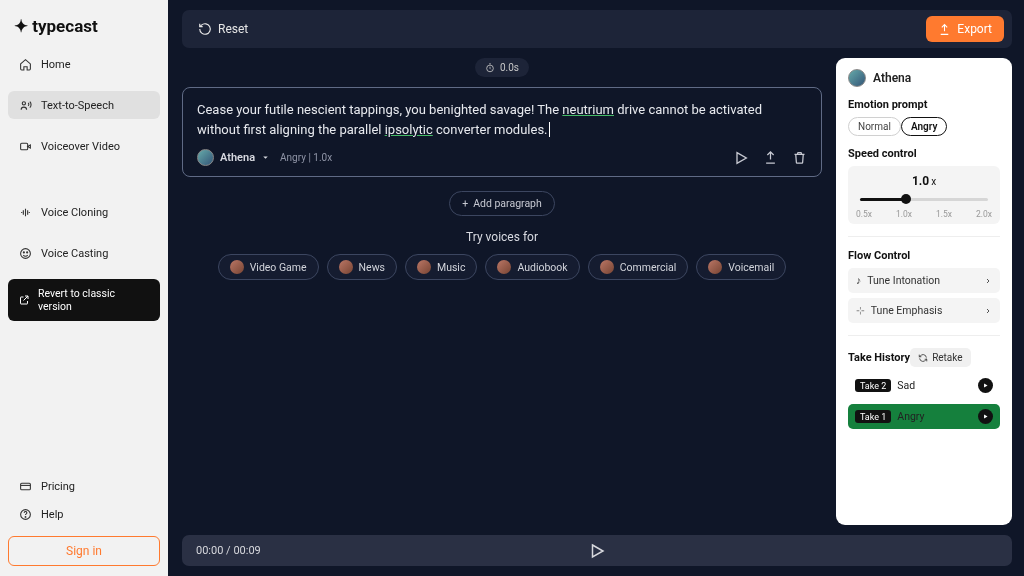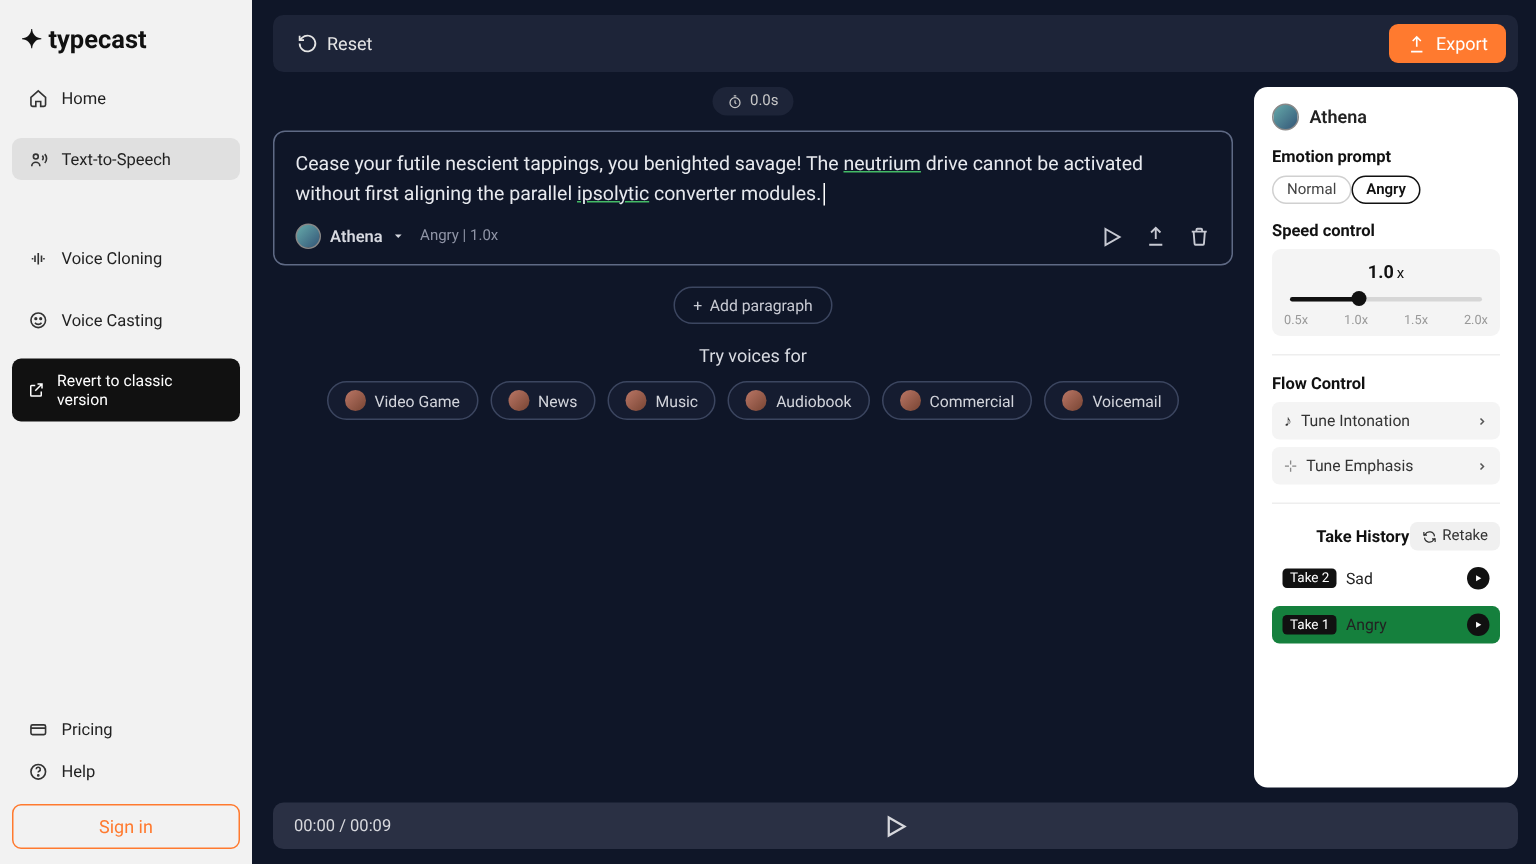--- a/index.html
+++ b/index.html
@@ -48,21 +48,21 @@
 .speed-val{text-align:center;font-size:12px;font-weight:700;color:#111}
 .speed-val .x{font-weight:400;font-size:10px;margin-left:2px}
 .slider{position:relative;height:18px;margin-top:2px}
 .slider-track{position:absolute;top:8px;left:4px;right:4px;height:3px;background:#d6d6d6;border-radius:2px}
 .slider-fill{position:absolute;top:8px;left:4px;width:35%;height:3px;background:#111;border-radius:2px}
 .slider-thumb{position:absolute;top:4px;left:33%;width:10px;height:10px;background:#111;border-radius:50%}
 .slider-labels{display:flex;justify-content:space-between;font-size:8.5px;color:#999;margin-top:1px}
 .flow-list{display:flex;flex-direction:column;gap:5px;margin-top:6px}
 .flow-item{display:flex;align-items:center;justify-content:space-between;background:#f4f4f4;border-radius:5px;padding:6px 8px;font-size:10.5px;cursor:pointer}
 .flow-item .lead{display:flex;align-items:center;gap:6px;color:#333}
-.take-head{display:flex;align-items:center;justify-content:flex-end}
+.take-head{display:flex;align-items:center;justify-content:flex-start}
 .retake-btn{background:#f0f0f0;border-radius:5px;padding:4px 8px;font-size:10px;display:flex;align-items:center;gap:4px;cursor:pointer;color:#333}
 .take-list{display:flex;flex-direction:column;gap:6px;margin-top:6px}
 .take-item{display:flex;align-items:center;justify-content:space-between;border-radius:5px;padding:5px 7px;font-size:10.5px}
 .take-item.active{background:#15803d}
 .take-left{display:flex;align-items:center;gap:6px}
 .take-badge{background:#111;color:#fff;border-radius:3px;padding:1.5px 5px;font-size:9px}
 .play-dot{width:15px;height:15px;border-radius:50%;background:#111;display:flex;align-items:center;justify-content:center}
 .play-dot svg{fill:#fff}
 .playbar{background:#2a3044;border-radius:7px;padding:9px 14px;display:flex;align-items:center;color:#d7d8dd;font-size:11px;position:relative}
 .playbar .play-center{position:absolute;left:50%;transform:translateX(-50%);cursor:pointer}
@@ -89,20 +89,29 @@
     <div class="nav-item active">
       <span class="ic">
           <svg width="13" height="13" viewBox="0 0 24 24" fill="none" stroke="currentColor" stroke-width="2">
             <circle cx="9" cy="8" r="3"></circle>
             <path d="M4 20c0-3 2.5-5 5-5s5 2 5 5"></path>
             <path d="M17 7c1.5 1.5 1.5 4 0 5.5M20 5c3 3 3 8 0 11"></path>
           </svg>
         </span>
       <span>Text-to-Speech</span>
     </div>
+    <div class="nav-item">
+      <span class="ic">
+          <svg width="13" height="13" viewBox="0 0 24 24" fill="none" stroke="currentColor" stroke-width="2">
+            <rect x="3" y="6" width="13" height="12" rx="2"></rect>
+            <path d="M21 9l-5 3 5 3z"></path>
+          </svg>
+        </span>
+      <span>Voiceover Video</span>
+    </div>
     <div class="nav-group-gap"></div>
     <div class="nav-item">
       <span class="ic">
           <svg width="13" height="13" viewBox="0 0 24 24" fill="none" stroke="currentColor" stroke-width="2">
             <path d="M4 12h2M8 8v8M12 5v14M16 8v8M20 12h-2"></path>
           </svg>
         </span>
       <span>Voice Cloning</span>
     </div>
     <div class="nav-item">

